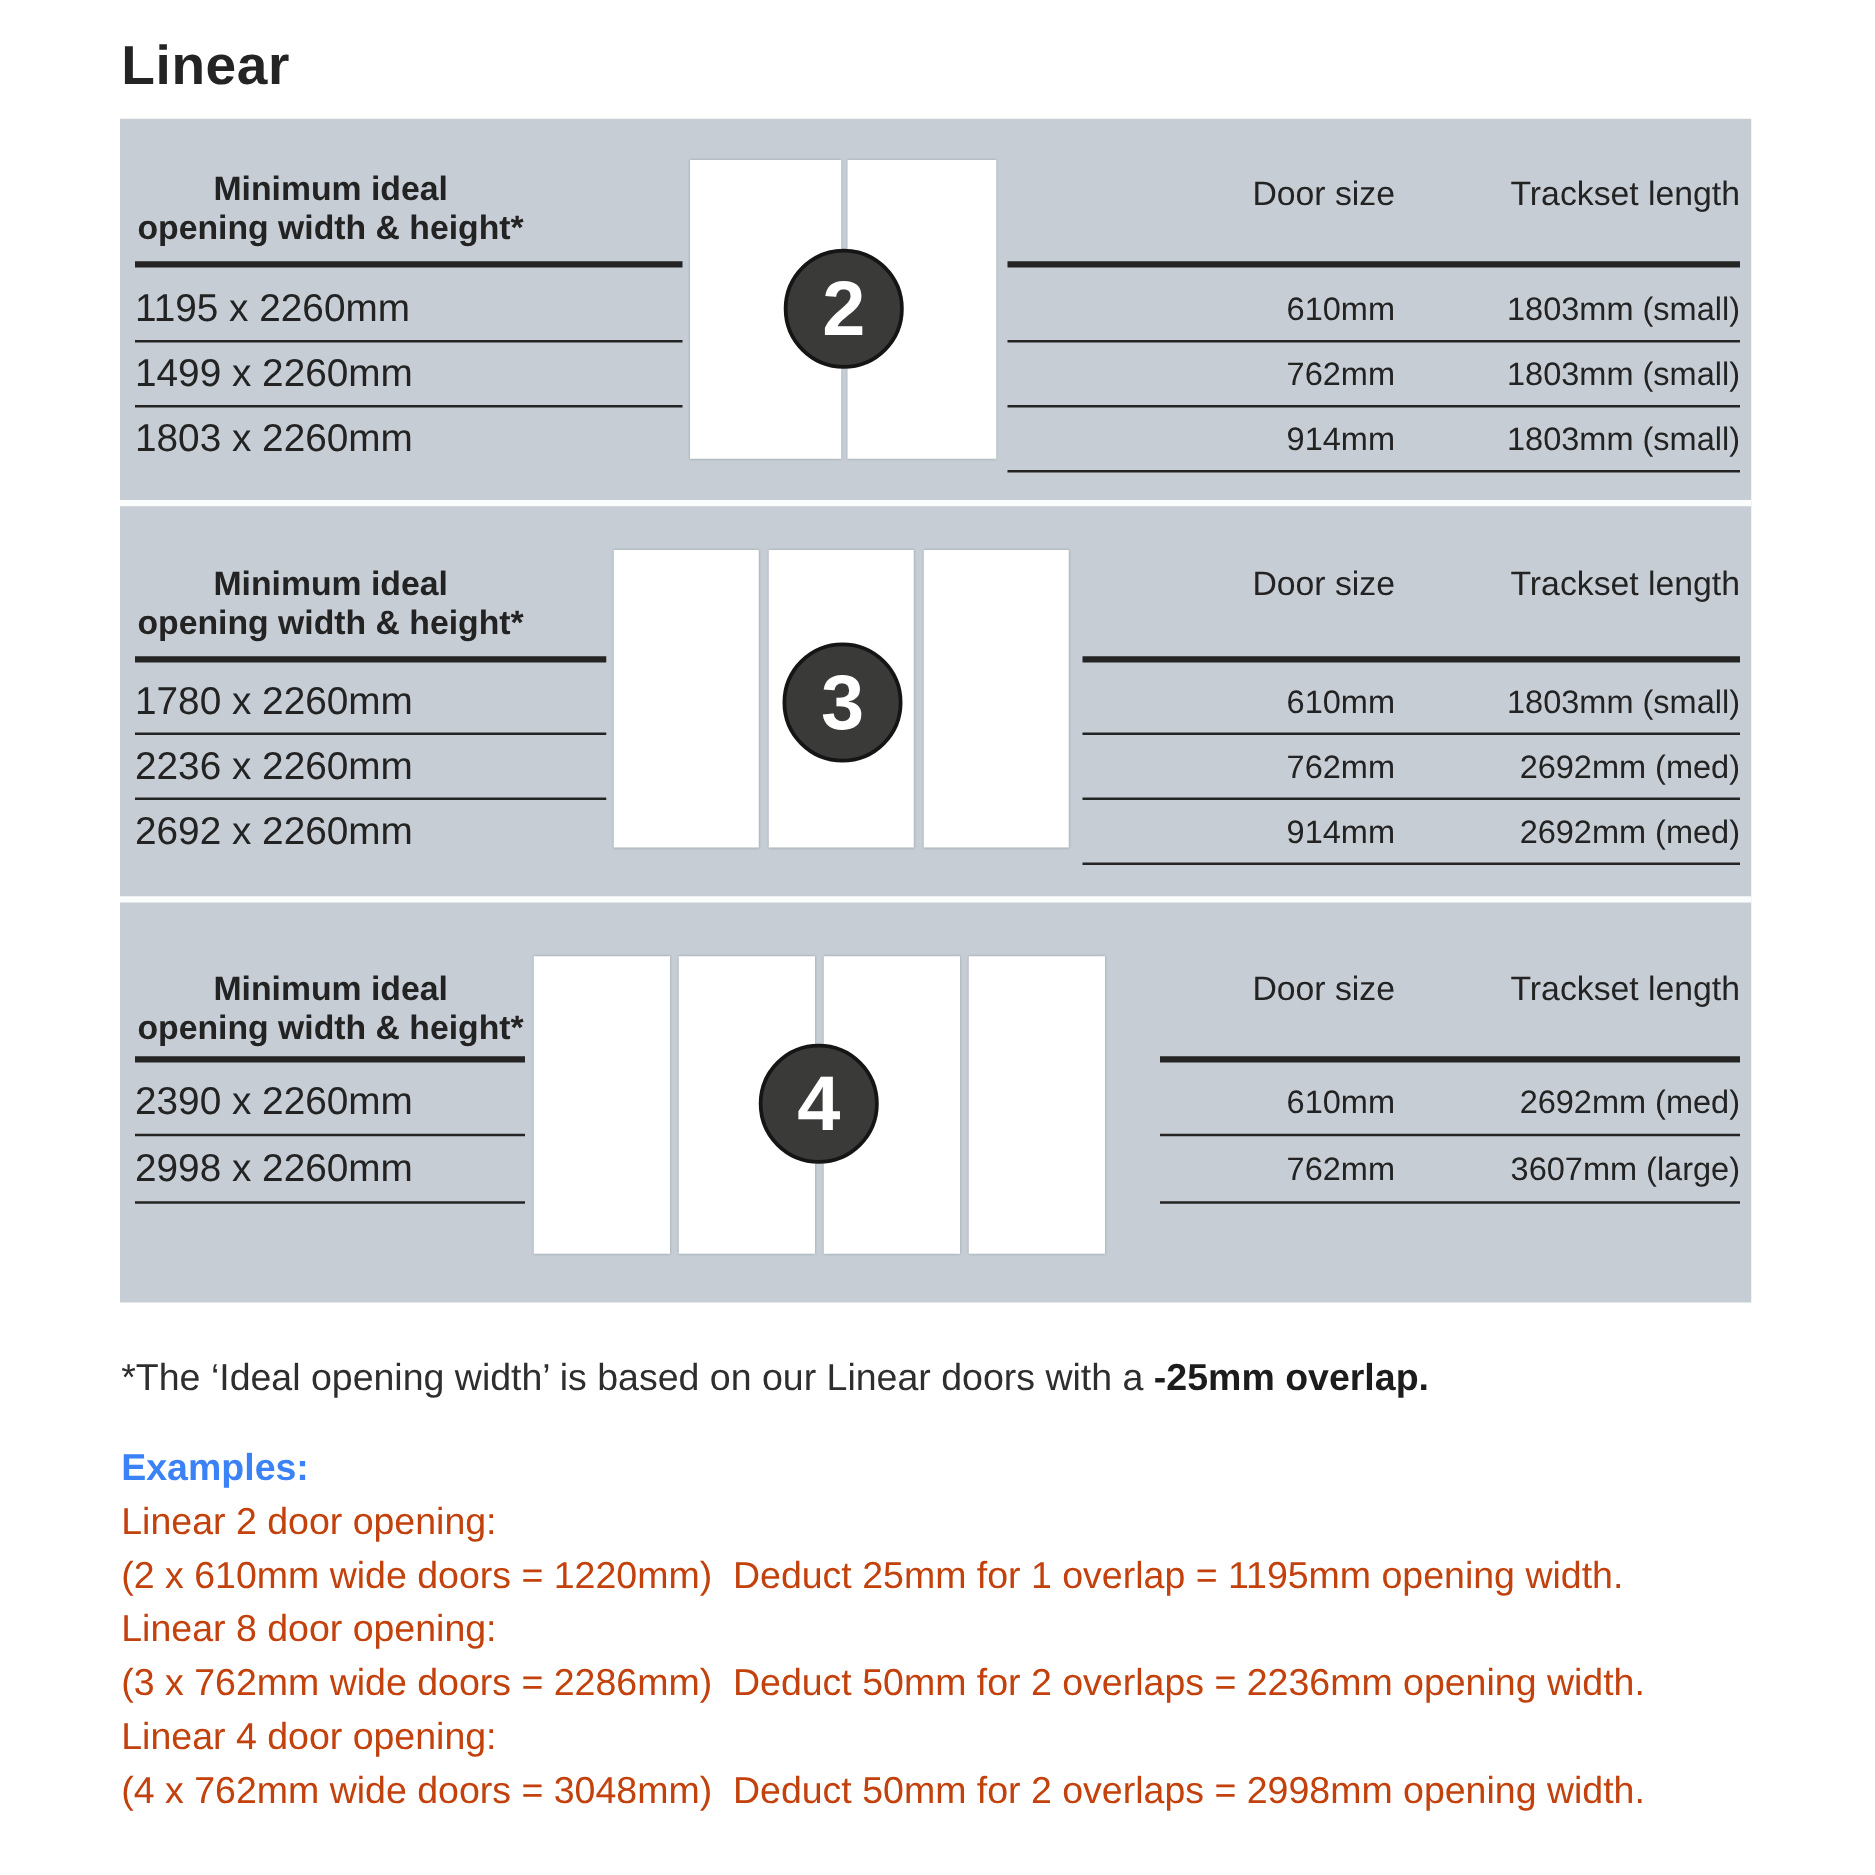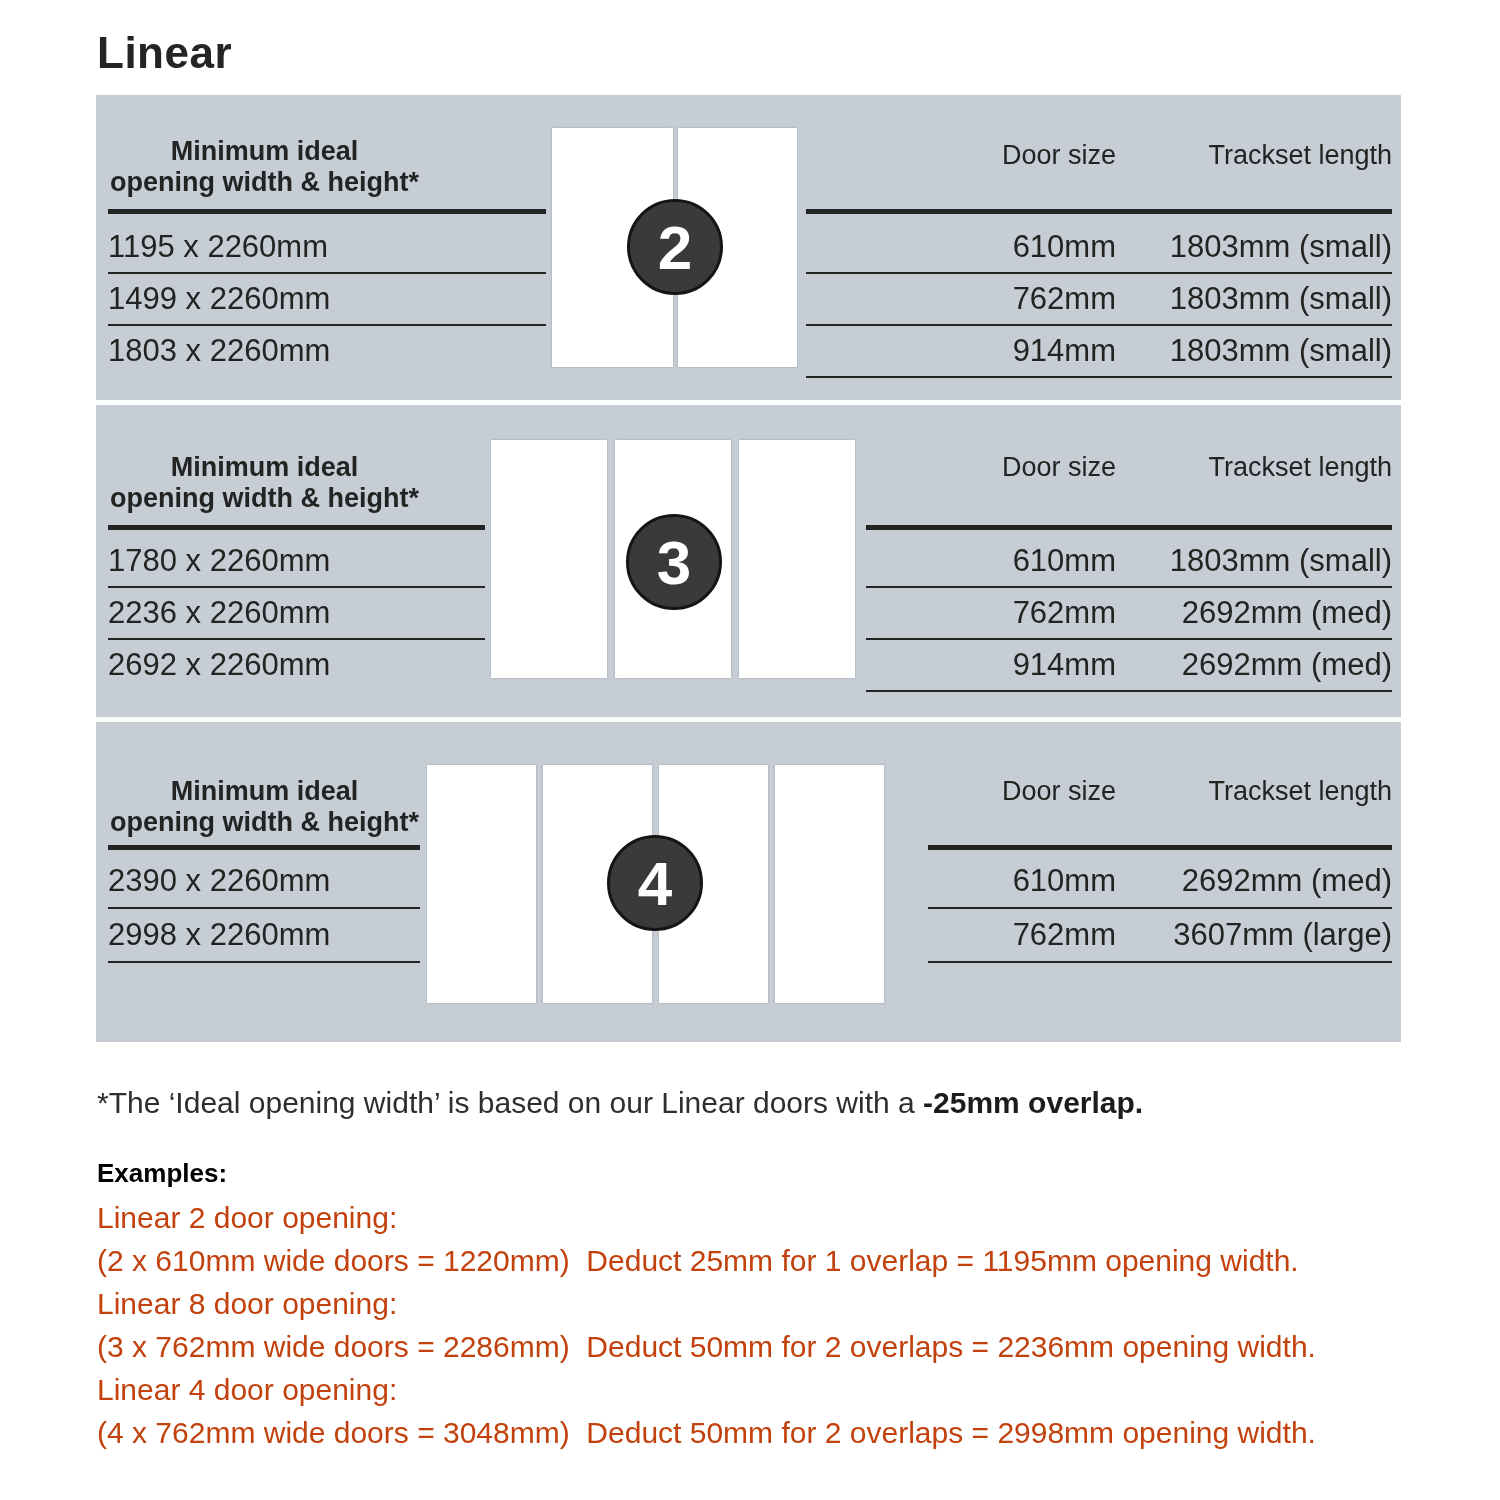--- a/index.html
+++ b/index.html
@@ -14,38 +14,38 @@
   .sep-1{top:400px;} .sep-2{top:717px;}
 
   .lhead{font-size:27px;font-weight:bold;line-height:31px;color:#232323;text-align:center;}
   .rule{height:5px;background:var(--rule,#242424);}
 
   .lrow{display:flex;align-items:center;font-size:31px;color:#232323;
         border-bottom:2px solid var(--rule,#242424);}
   .no-b{border-bottom:none;}
 
   .rtable .rhead{display:flex;font-size:27px;color:#232323;}
-  .rrow{display:flex;align-items:center;font-size:31px;color:#232323;
+  .rrow{display:flex;align-items:center;font-size:26px;color:#232323;
         border-bottom:2px solid var(--rule,#242424);}
   .cell-door{flex:1;text-align:right;}
   .cell-track{width:276px;text-align:right;}
 
   .h50{height:50px;} .h52{height:52px;}
   .s1 .rhead{height:69px;} .s2 .rhead{height:73px;} .s3 .rhead{height:69px;}
   .s1 .rrows{margin-top:8px;} .s2 .rrows{margin-top:6px;} .s3 .rrows{margin-top:5px;}
 
   .door{position:absolute;background:#fff;box-shadow:0 0 2px rgba(20,30,40,.25);}
 
   .badge{width:96px;height:96px;border-radius:50%;background:var(--badge-bg,#3a3a38);
          border:3px solid #151515;box-sizing:border-box;display:flex;align-items:center;
          justify-content:center;color:#fff;font-size:62px;font-weight:bold;}
 
   .footnote{left:97px;top:1086px;font-size:30px;color:#2e2e2e;white-space:pre-wrap;}
   .footnote b{color:#1c1c1c;}
-  .ex-heading{left:97px;top:1158px;font-size:26px;font-weight:bold;color:#000000;}
+  .ex-heading{left:97px;top:1158px;font-size:30px;font-weight:bold;color:#3b82f6;}
   .ex-lines{left:97px;top:1196px;font-size:30px;color:#c2410c;}
   .ex-line{height:43px;line-height:43px;white-space:pre-wrap;}
 </style>
 </head>
 <body>
 
 <div id="page">
 
   <div class="abs title">Linear</div>
 

